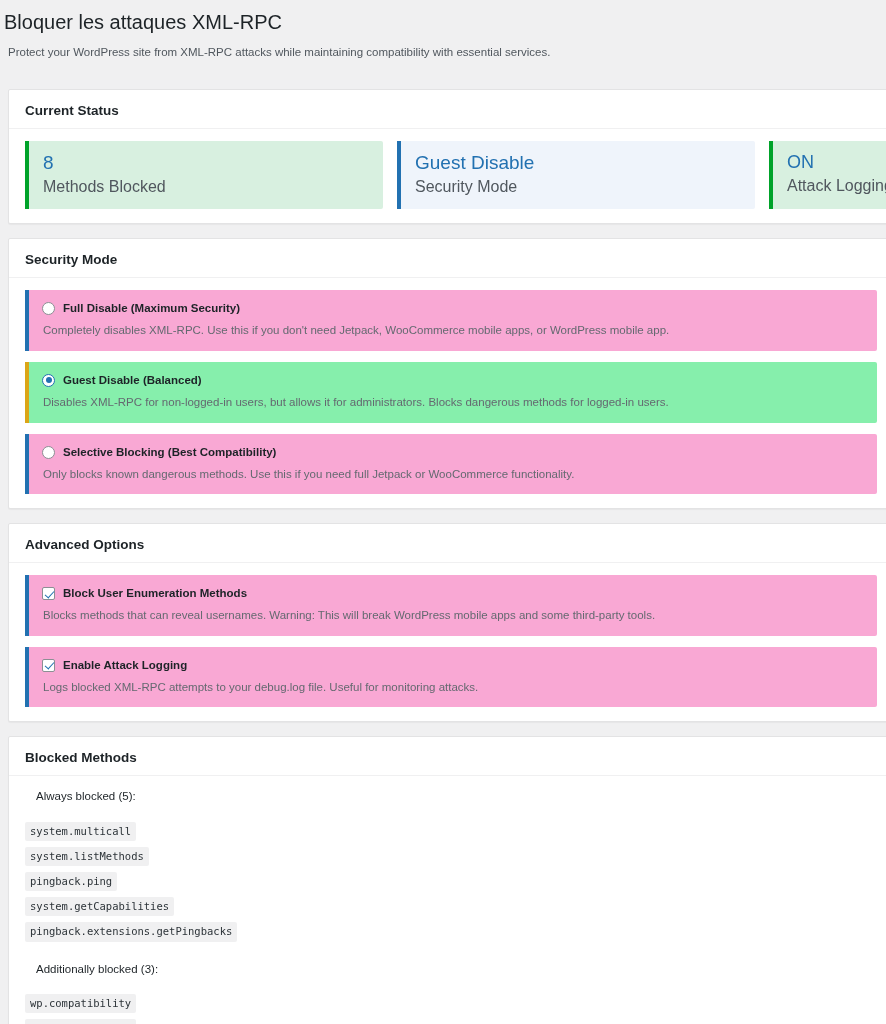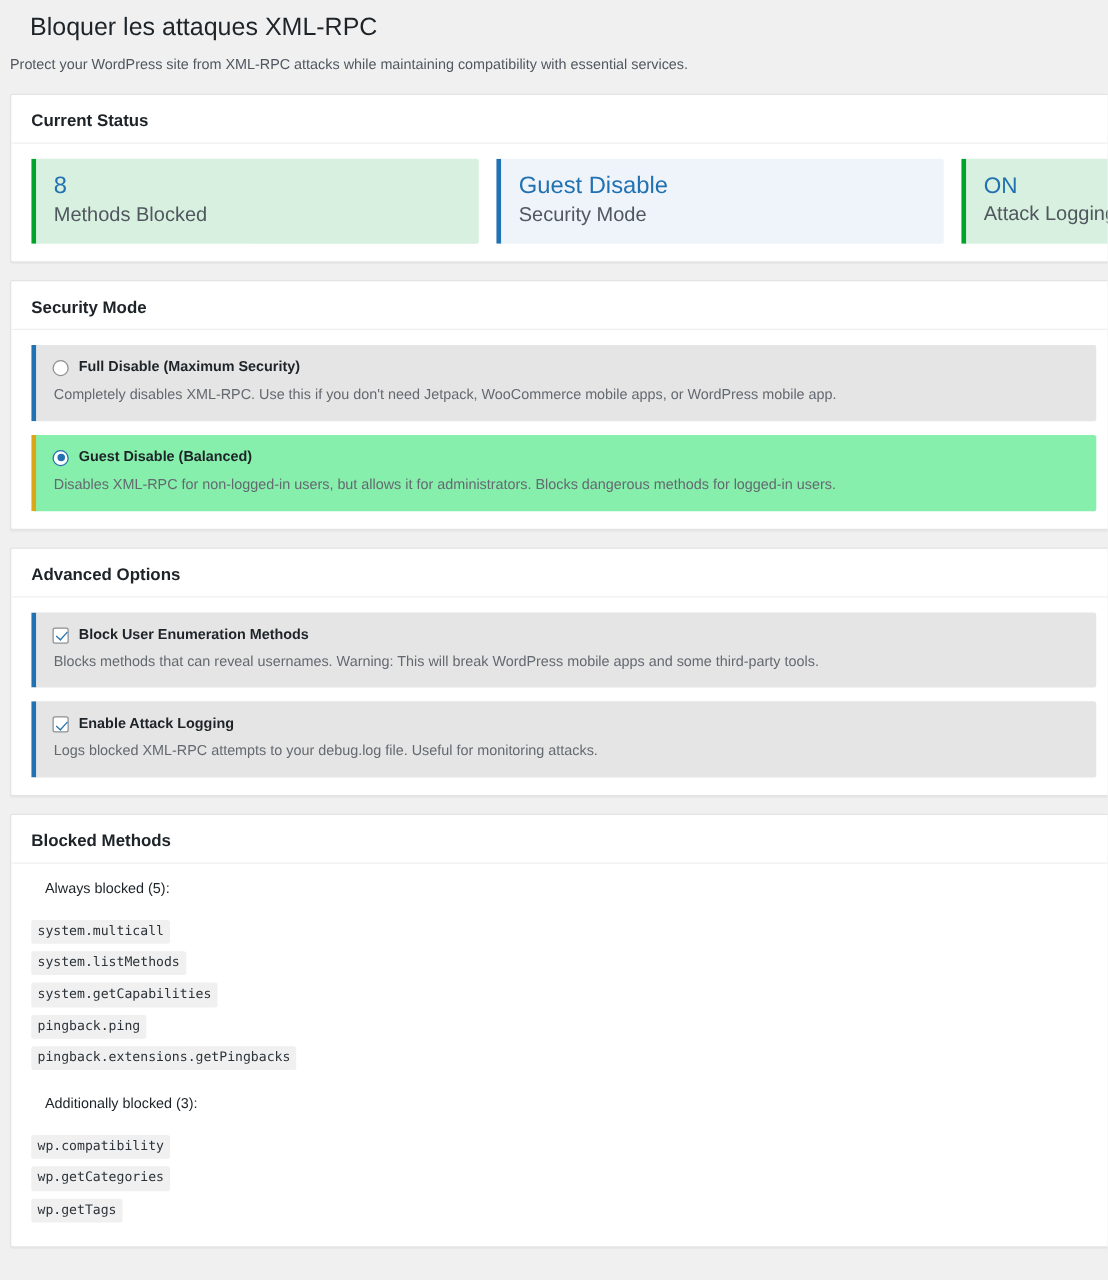--- a/index.html
+++ b/index.html
@@ -15,27 +15,27 @@
   }
 
   .page { width: 886px; height: 1024px; padding: 0; position: relative; }
 
   
   .page-title {
     font-size: 20px;
     font-weight: 400;
     color: #1d2327;
     margin: 0;
-    padding: 9px 0 9px 24px;
+    padding: 9px 0 9px 4px;
     line-height: 1.3;
   }
   .page-desc {
     font-size: 11.5px;
     color: #50575e;
-    padding: 0 0 14px 8px;
+    padding: 0 0 28px 8px;
     margin: 0;
     line-height: 1.5;
   }
 
   
   .panel {
     background: #fff;
     border: 1px solid #e3e3e4;
     border-radius: 2px;
     margin: 0 0 14px 8px;
@@ -77,21 +77,21 @@
   }
   .status-value.small { font-size: 18px; }
   .status-label {
     font-size: 16px;
     color: #50575e;
     line-height: 1.4;
   }
 
   
   .option-row {
-    background: #e5e5e5;
+    background: #f9a8d4;
     border-left: 4px solid #2271b1;
     padding: 11px 14px 12px 13px;
     margin-bottom: 11px;
     border-radius: 0 2px 2px 0;
   }
   .option-row:last-child { margin-bottom: 0; }
   .option-row.selected {
     background: #86efac;
     border-left-color: #dba617;
   }
@@ -220,20 +220,27 @@
       </div>
 
       <div class="option-row selected">
         <div class="option-head">
           <span class="radio checked"></span>
           <span class="option-title">Guest Disable (Balanced)</span>
         </div>
         <div class="option-desc">Disables XML-RPC for non-logged-in users, but allows it for administrators. Blocks dangerous methods for logged-in users.</div>
       </div>
 
+      <div class="option-row">
+        <div class="option-head">
+          <span class="radio"></span>
+          <span class="option-title">Selective Blocking (Best Compatibility)</span>
+        </div>
+        <div class="option-desc">Only blocks known dangerous methods. Use this if you need full Jetpack or WooCommerce functionality.</div>
+      </div>
 
     </div>
   </section>
 
   <section class="panel">
     <h2 class="panel-title">Advanced Options</h2>
     <div class="panel-body">
 
       <div class="option-row">
         <div class="option-head">
@@ -255,22 +262,22 @@
   </section>
 
   <section class="panel">
     <h2 class="panel-title">Blocked Methods</h2>
     <div class="panel-body">
 
       <p class="methods-label">Always blocked (5):</p>
       <div class="methods-list">
         <div class="method-row"><code class="method-chip">system.multicall</code></div>
         <div class="method-row"><code class="method-chip">system.listMethods</code></div>
+        <div class="method-row"><code class="method-chip">pingback.ping</code></div>
         <div class="method-row"><code class="method-chip">system.getCapabilities</code></div>
-        <div class="method-row"><code class="method-chip">pingback.ping</code></div>
         <div class="method-row"><code class="method-chip">pingback.extensions.getPingbacks</code></div>
       </div>
 
       <p class="methods-label">Additionally blocked (3):</p>
       <div class="methods-list">
         <div class="method-row"><code class="method-chip">wp.compatibility</code></div>
         <div class="method-row"><code class="method-chip">wp.getCategories</code></div>
         <div class="method-row"><code class="method-chip">wp.getTags</code></div>
       </div>
 

